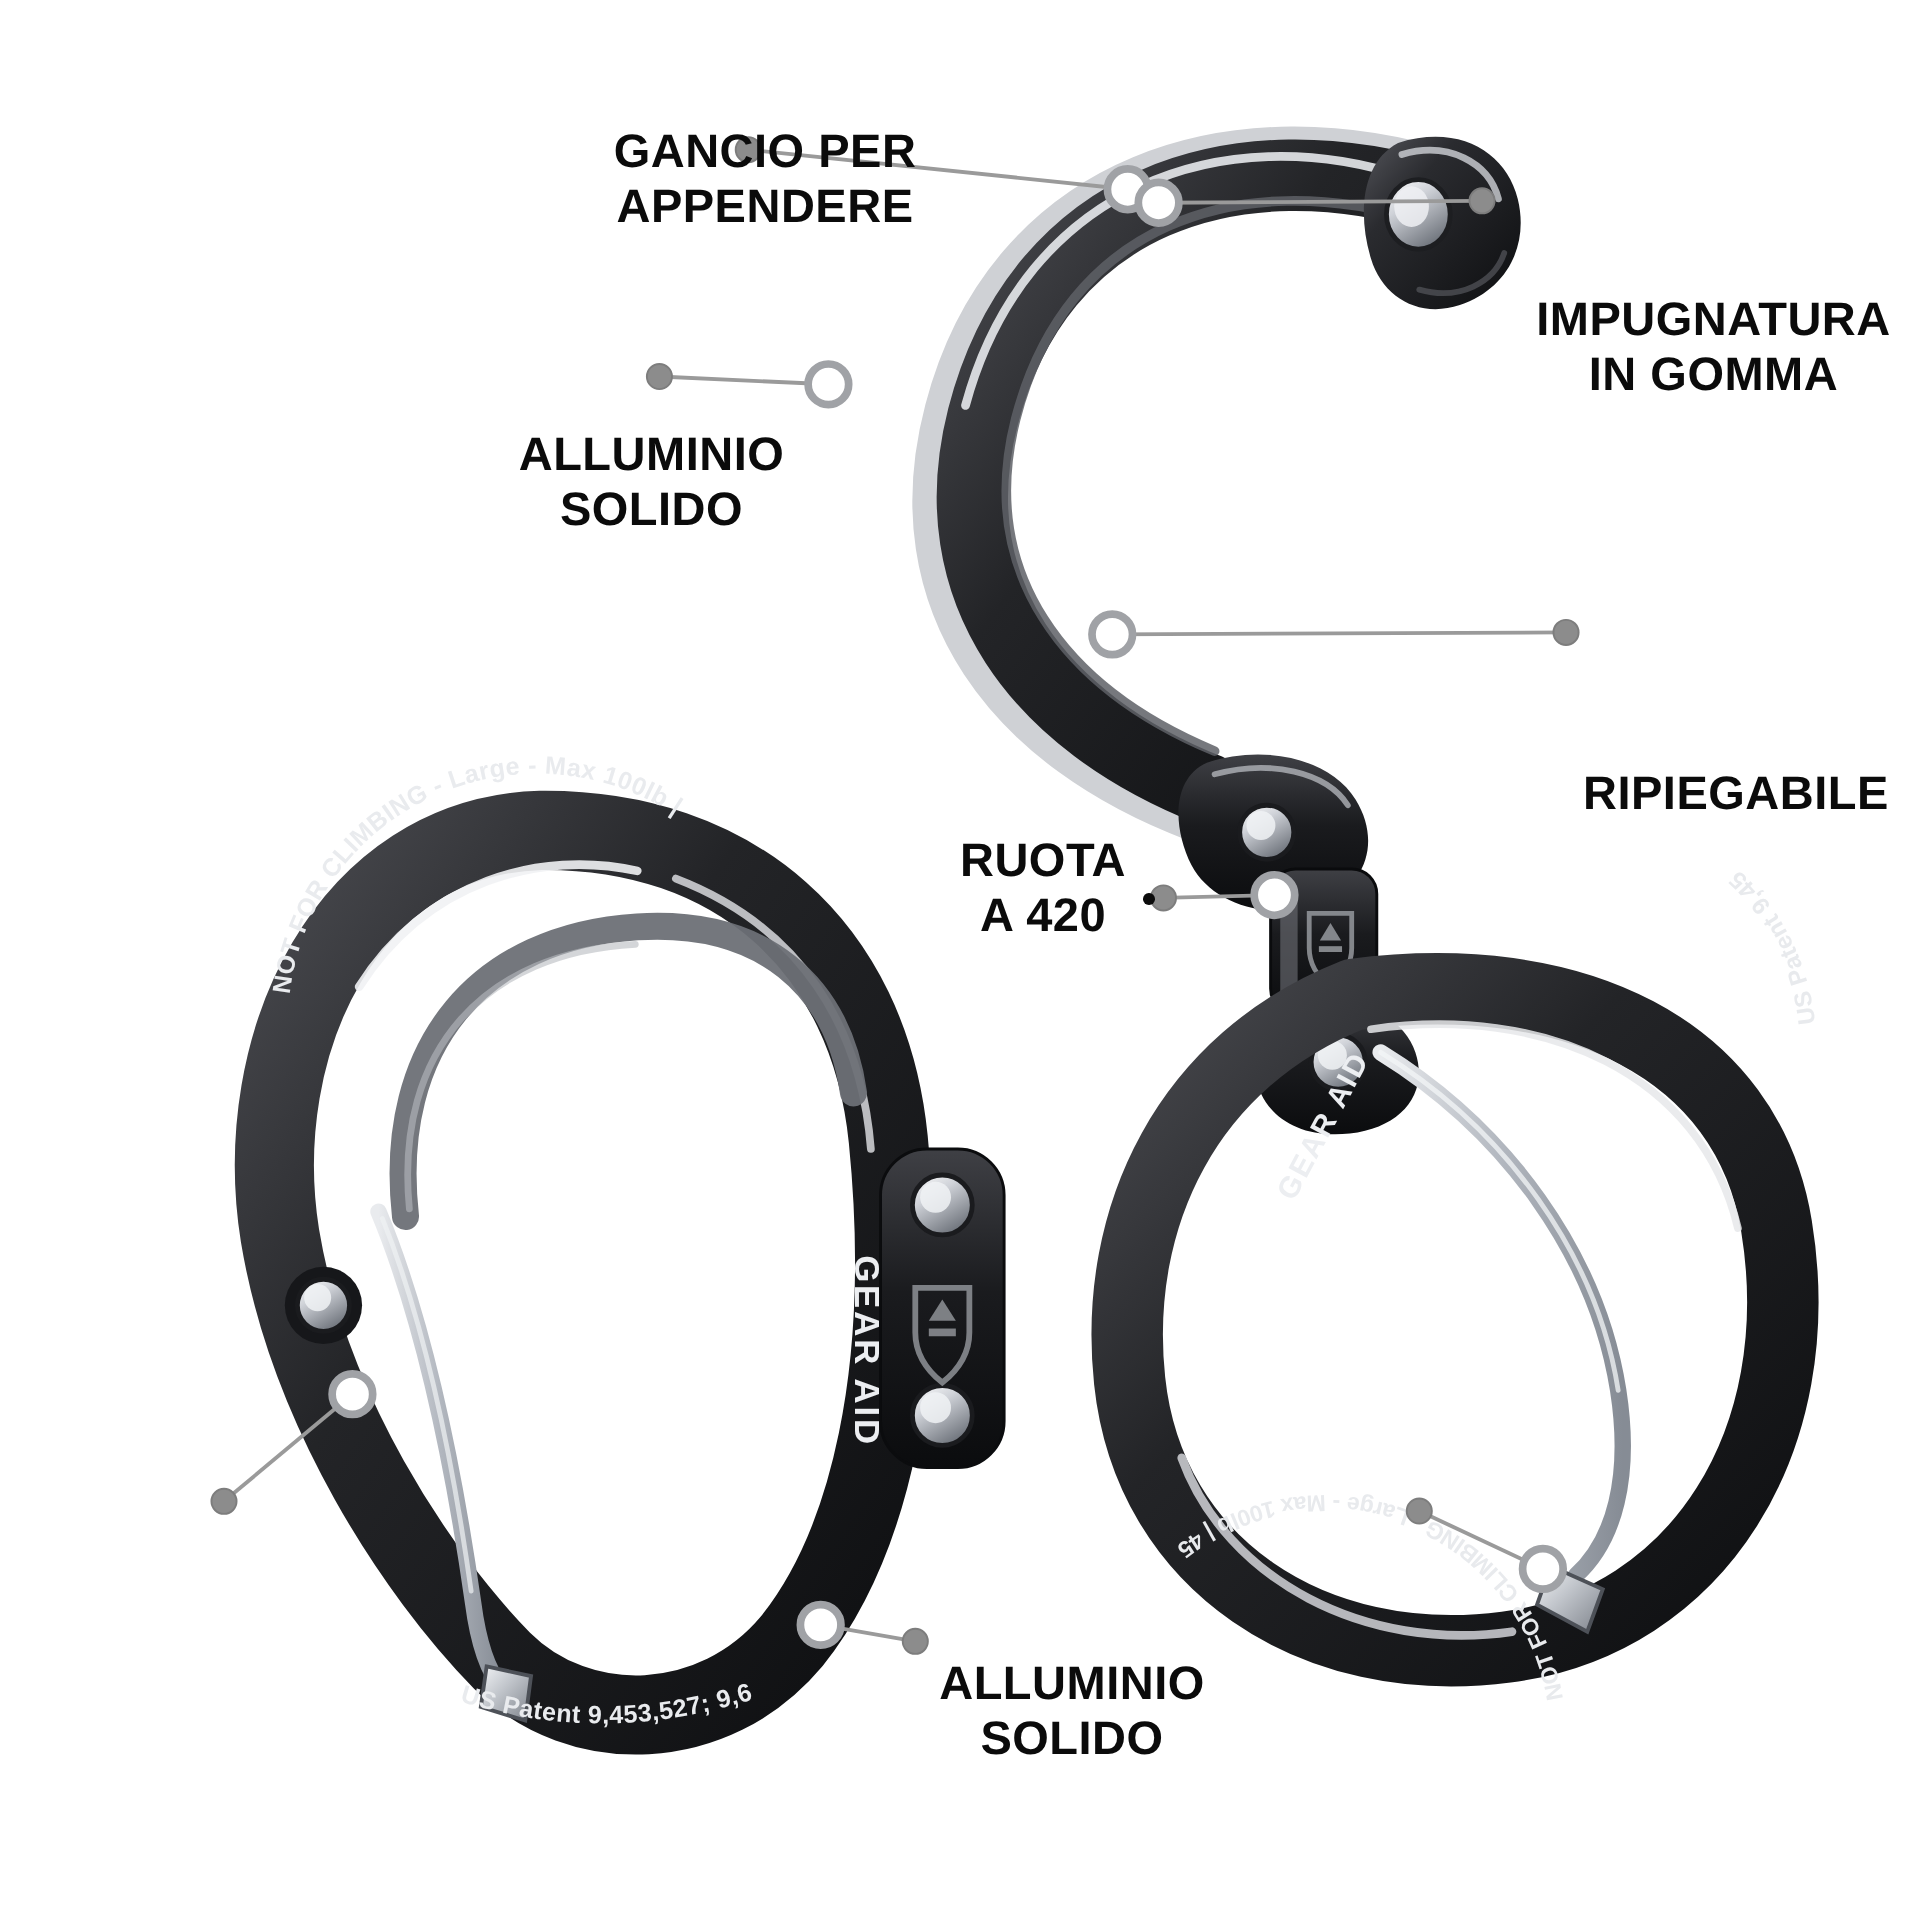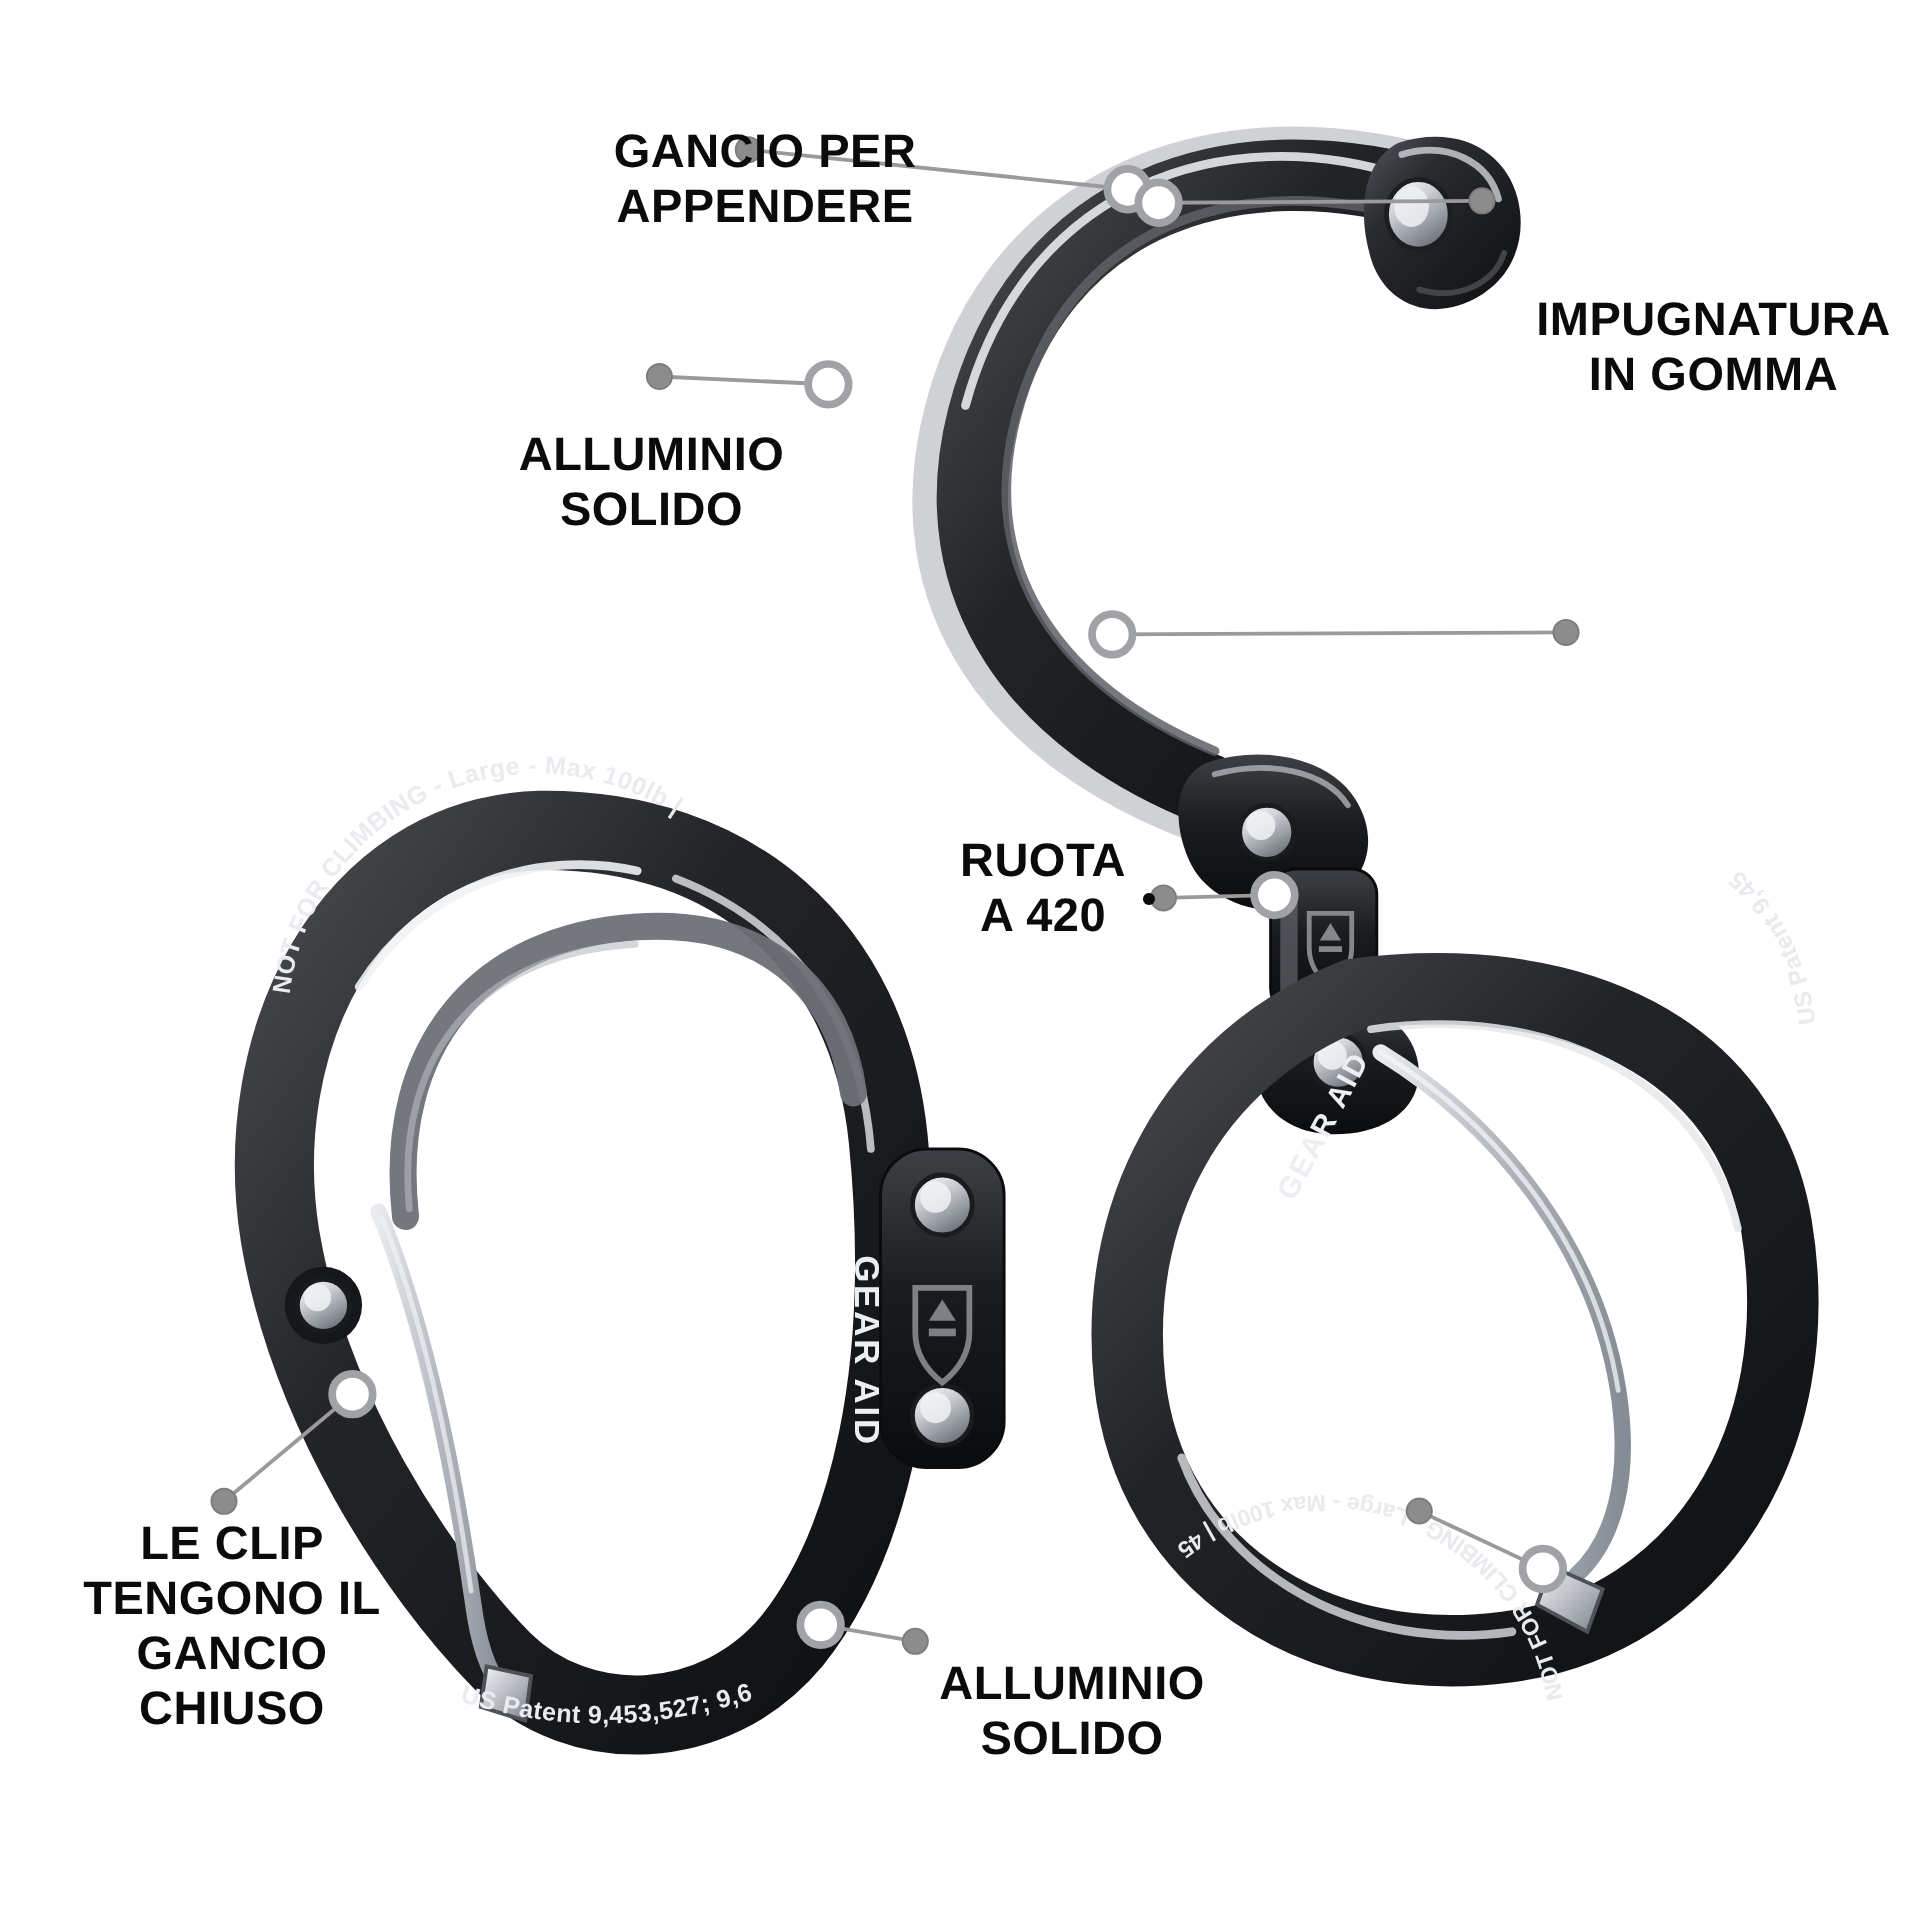--- a/index.html
+++ b/index.html
@@ -289,24 +289,21 @@
         <circle cx="850" cy="1683" r="21" fill="#ffffff" stroke="#a0a2a6" stroke-width="8"></circle>
       </g>
   </svg>
 
   <div class="callout-label lbl-grip">IMPUGNATURA
 IN GOMMA</div>
   <div class="callout-label lbl-hook">GANCIO PER
 APPENDERE</div>
   <div class="callout-label lbl-alu-top">ALLUMINIO
 SOLIDO</div>
+  <div class="callout-label lbl-fold">RIPIEGABILE</div>
   <div class="callout-label lbl-rotate">RUOTA
 A  420</div>
   <div class="deg-mark"></div>
-  <div class="callout-label lbl-clips">LE CLIP
-TENGONO IL
-GANCIO
-CHIUSO</div>
   <div class="callout-label lbl-alu-bottom">ALLUMINIO
 SOLIDO</div>
 
 </div>
 
 
 </body></html>

